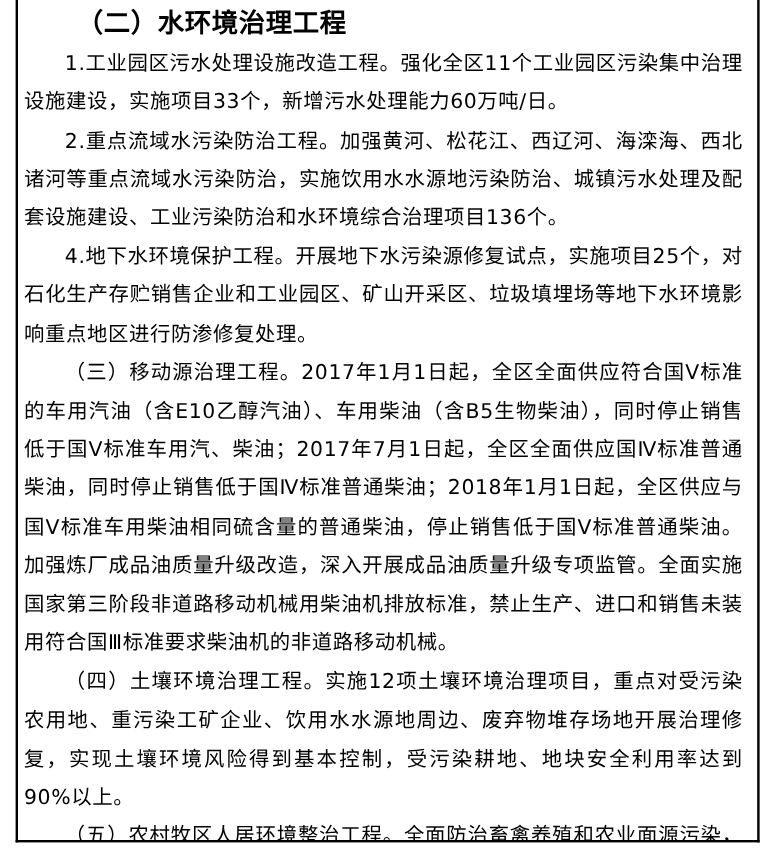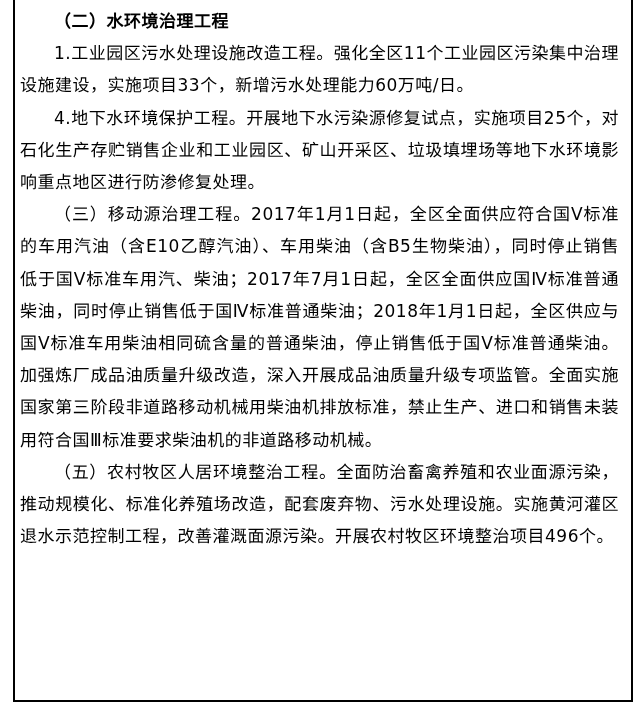--- a/index.html
+++ b/index.html
@@ -33,32 +33,34 @@
   .doc-text {
     font-size: 17px;
     line-height: 32.2px;
     text-align: justify;
     letter-spacing: 0.5px;
   }
   .doc-heading {
     font-weight: bold;
     text-indent: 2em;
     margin: 0;
-    font-size: 17px;
+    font-size: 22px;
     line-height: 32.2px;
   }
   .doc-paragraph {
     margin: 0;
     text-indent: 2em;
   }
 </style>
 </head>
 <body>
 
 <div class="doc-box">
   <div class="doc-text">
     <h2 class="doc-heading">（二）水环境治理工程</h2>
     <p class="doc-paragraph">1.工业园区污水处理设施改造工程。强化全区11个工业园区污染集中治理设施建设，实施项目33个，新增污水处理能力60万吨/日。</p>
+    <p class="doc-paragraph">2.重点流域水污染防治工程。加强黄河、松花江、西辽河、海滦海、西北诸河等重点流域水污染防治，实施饮用水水源地污染防治、城镇污水处理及配套设施建设、工业污染防治和水环境综合治理项目136个。</p>
     <p class="doc-paragraph">4.地下水环境保护工程。开展地下水污染源修复试点，实施项目25个，对石化生产存贮销售企业和工业园区、矿山开采区、垃圾填埋场等地下水环境影响重点地区进行防渗修复处理。</p>
     <p class="doc-paragraph">（三）移动源治理工程。2017年1月1日起，全区全面供应符合国Ⅴ标准的车用汽油（含E10乙醇汽油）、车用柴油（含B5生物柴油），同时停止销售低于国Ⅴ标准车用汽、柴油；2017年7月1日起，全区全面供应国Ⅳ标准普通柴油，同时停止销售低于国Ⅳ标准普通柴油；2018年1月1日起，全区供应与国Ⅴ标准车用柴油相同硫含量的普通柴油，停止销售低于国Ⅴ标准普通柴油。加强炼厂成品油质量升级改造，深入开展成品油质量升级专项监管。全面实施国家第三阶段非道路移动机械用柴油机排放标准，禁止生产、进口和销售未装用符合国Ⅲ标准要求柴油机的非道路移动机械。</p>
+    <p class="doc-paragraph">（四）土壤环境治理工程。实施12项土壤环境治理项目，重点对受污染农用地、重污染工矿企业、饮用水水源地周边、废弃物堆存场地开展治理修复，实现土壤环境风险得到基本控制，受污染耕地、地块安全利用率达到90%以上。</p>
     <p class="doc-paragraph">（五）农村牧区人居环境整治工程。全面防治畜禽养殖和农业面源污染，推动规模化、标准化养殖场改造，配套废弃物、污水处理设施。实施黄河灌区退水示范控制工程，改善灌溉面源污染。开展农村牧区环境整治项目496个。</p>
   </div>
 </div>
 
 </body></html>

